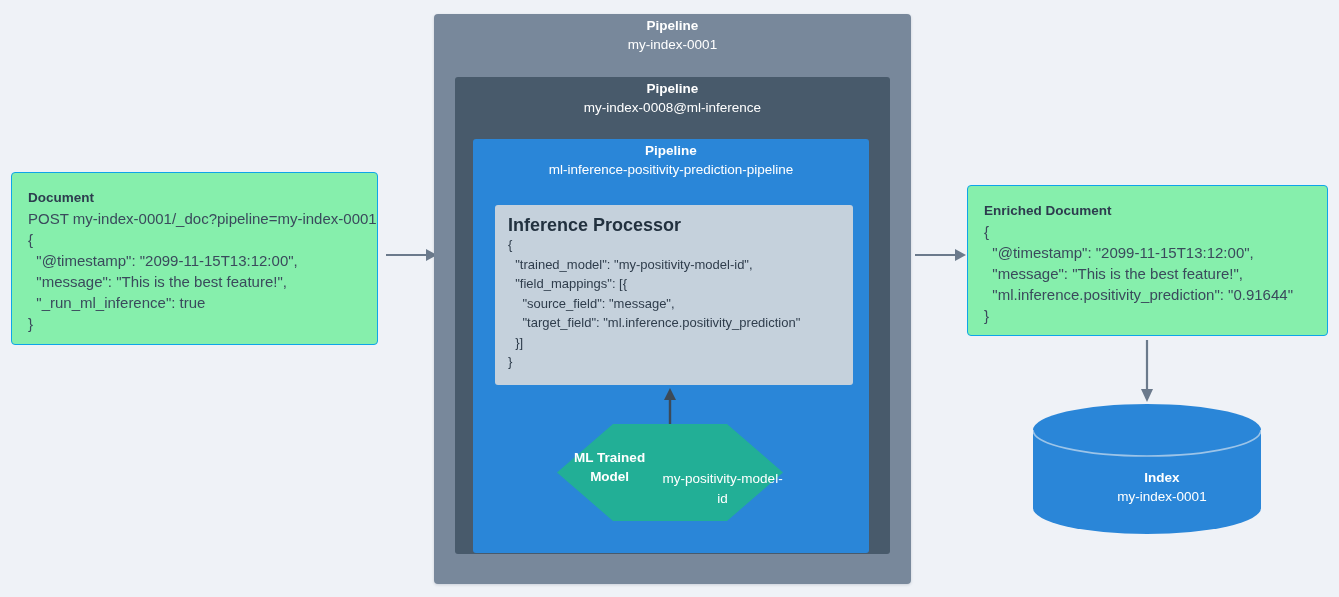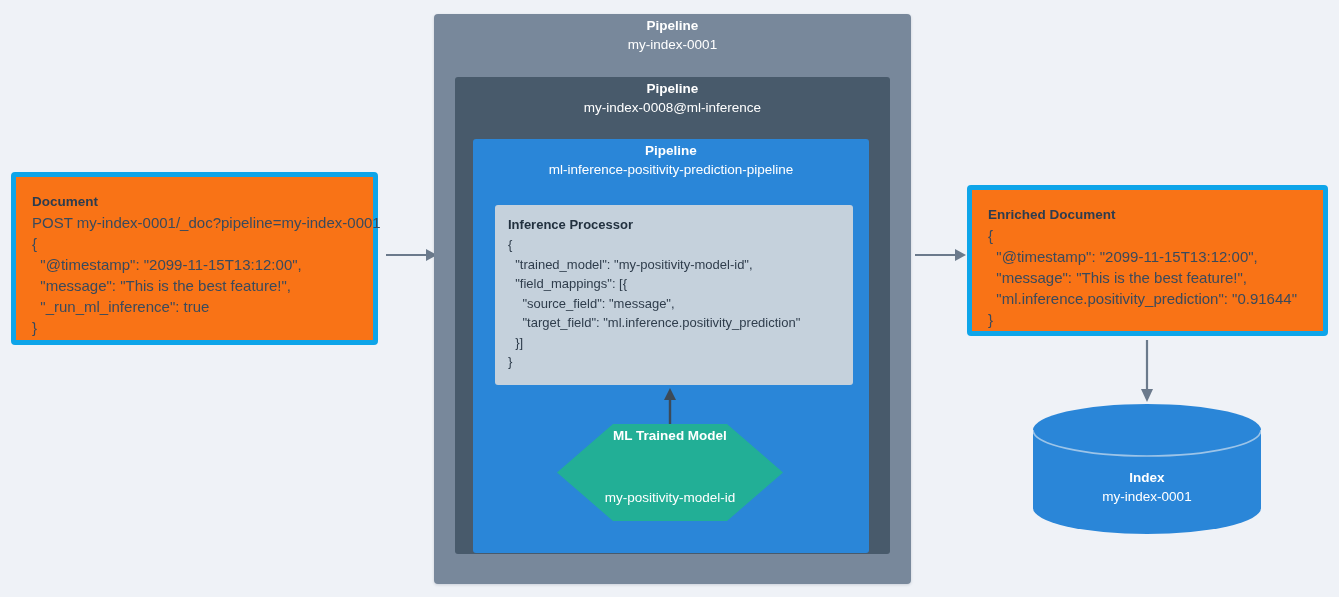--- a/index.html
+++ b/index.html
@@ -15,22 +15,22 @@
   }
   #stage {
     position: relative;
     width: 1339px;
     height: 597px;
   }
 
   
   .doc-card {
     position: absolute;
-    background: #f97316;
-    border: 5px solid #0ea5e9;
+    background: #86efac;
+    border: 1px solid #0ea5e9;
     border-radius: 4px;
     box-sizing: border-box;
     padding: 14px 16px 16px 16px;
   }
   .doc-title {
     font-weight: bold;
     font-size: 13.5px;
     color: #2d3c4e;
     line-height: 21px;
     white-space: pre;
@@ -96,21 +96,21 @@
     top: 205px;
     width: 358px;
     height: 180px;
     background: #c5d1dc;
     border-radius: 3px;
     box-sizing: border-box;
     padding: 10px 13px;
   }
   .proc-title {
     font-weight: bold;
-    font-size: 13px;
+    font-size: 18px;
     color: #22313f;
     line-height: 20px;
     white-space: pre;
   }
   .proc-line {
     font-size: 13px;
     color: #2f3d4c;
     line-height: 19.5px;
     white-space: pre;
   }
@@ -128,21 +128,21 @@
     left: 0;
     top: 0;
   }
   .hex-labels {
     position: absolute;
     left: 0;
     top: 0;
     width: 226px;
     height: 86px;
     display: flex;
-    flex-direction: column;
+    flex-direction: row;
     align-items: center;
     justify-content: center;
     color: #ffffff;
     text-align: center;
   }
   .hex-labels .hex-kind {
     font-weight: bold;
     font-size: 13.5px;
     line-height: 19px;
   }
@@ -166,20 +166,21 @@
     left: 0;
     top: 36px;
     width: 228px;
     height: 94px;
     display: flex;
     flex-direction: column;
     align-items: center;
     justify-content: center;
     color: #ffffff;
     text-align: center;
+    padding-left: 15px;
   }
   .cyl-labels .cyl-kind {
     font-weight: bold;
     font-size: 13.5px;
     line-height: 19px;
   }
   .cyl-labels .cyl-name {
     font-size: 13.5px;
     line-height: 20px;
   }

